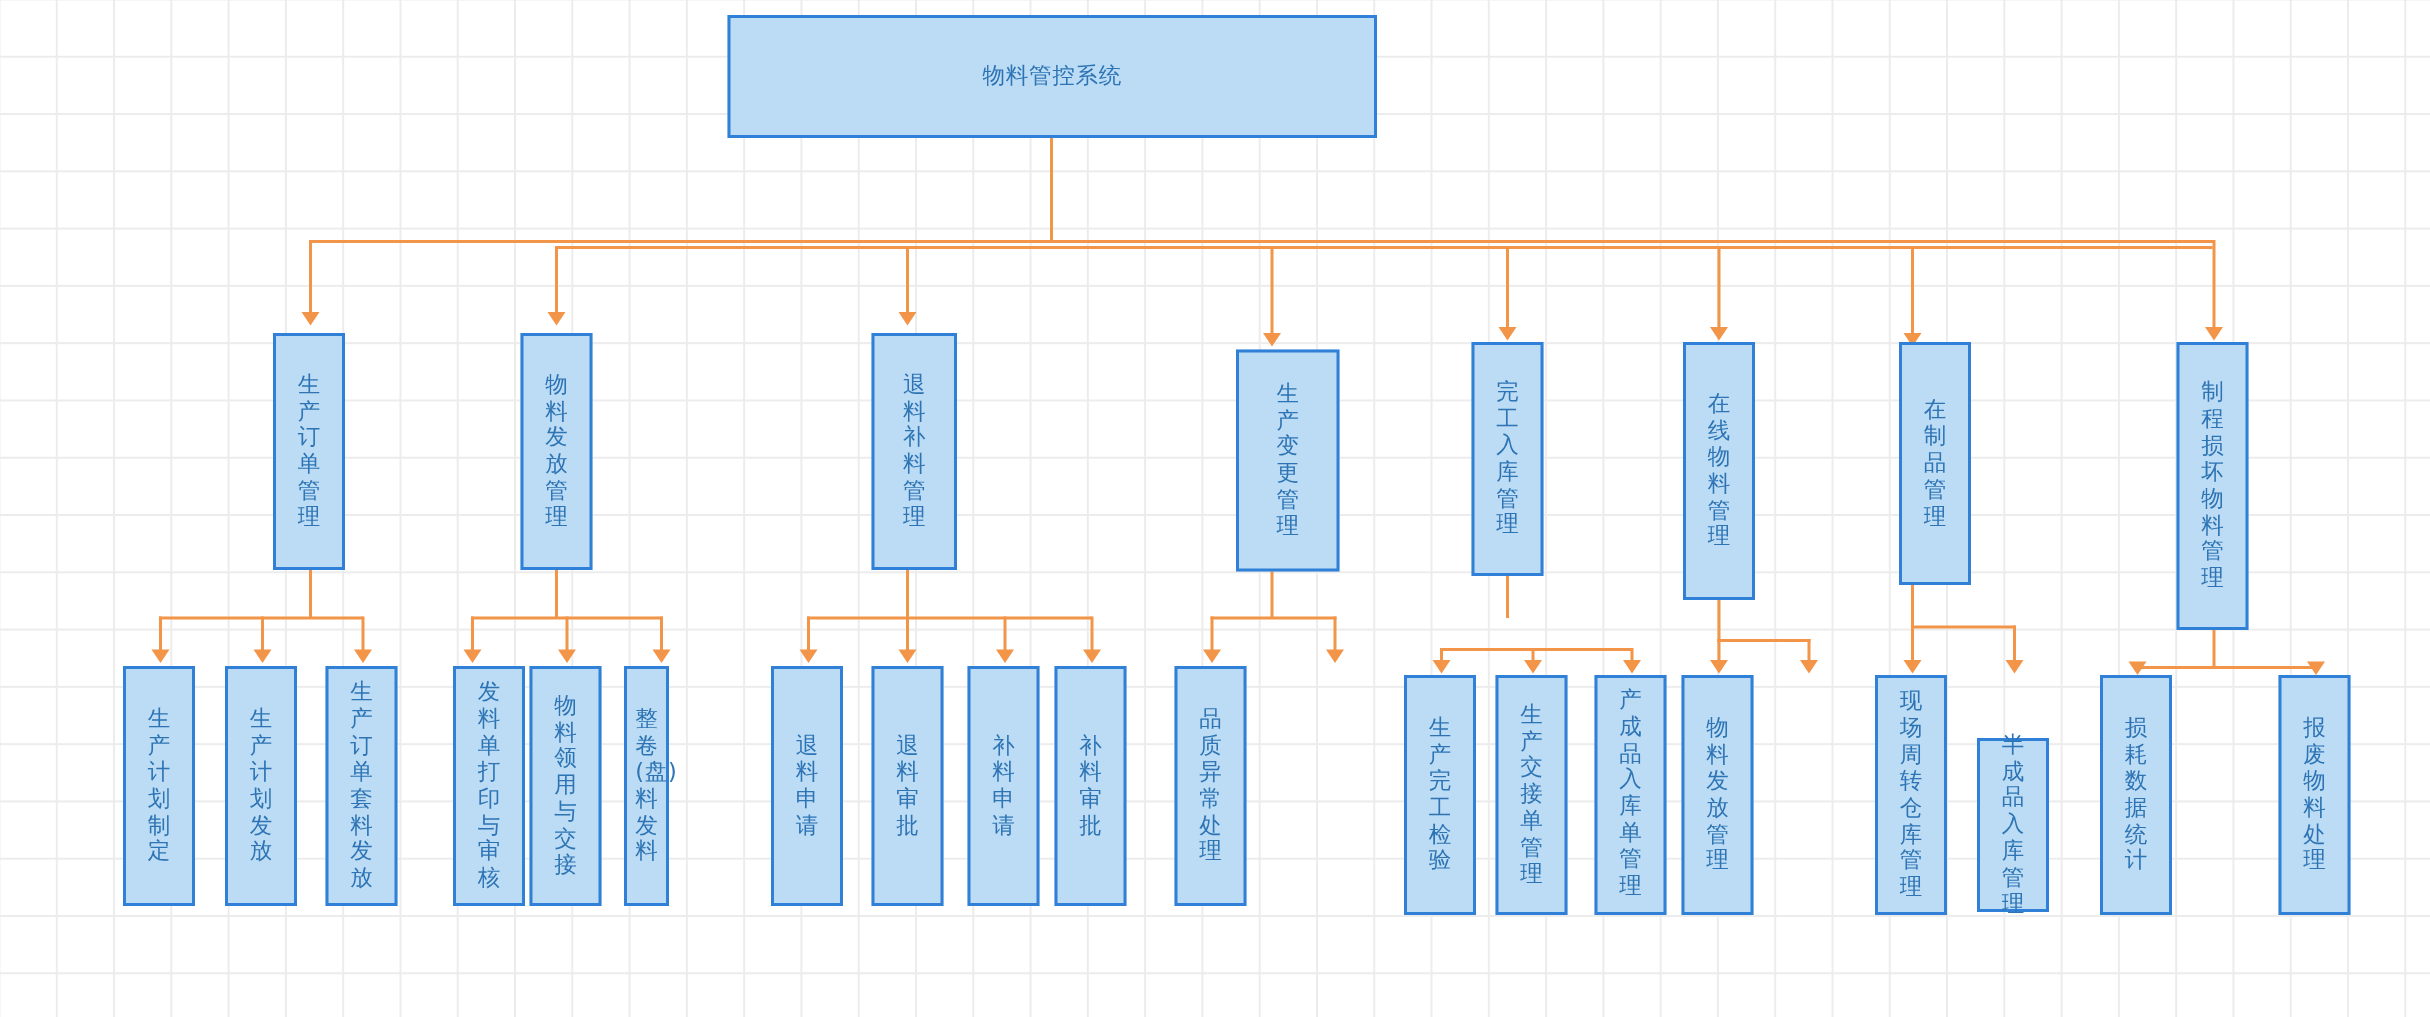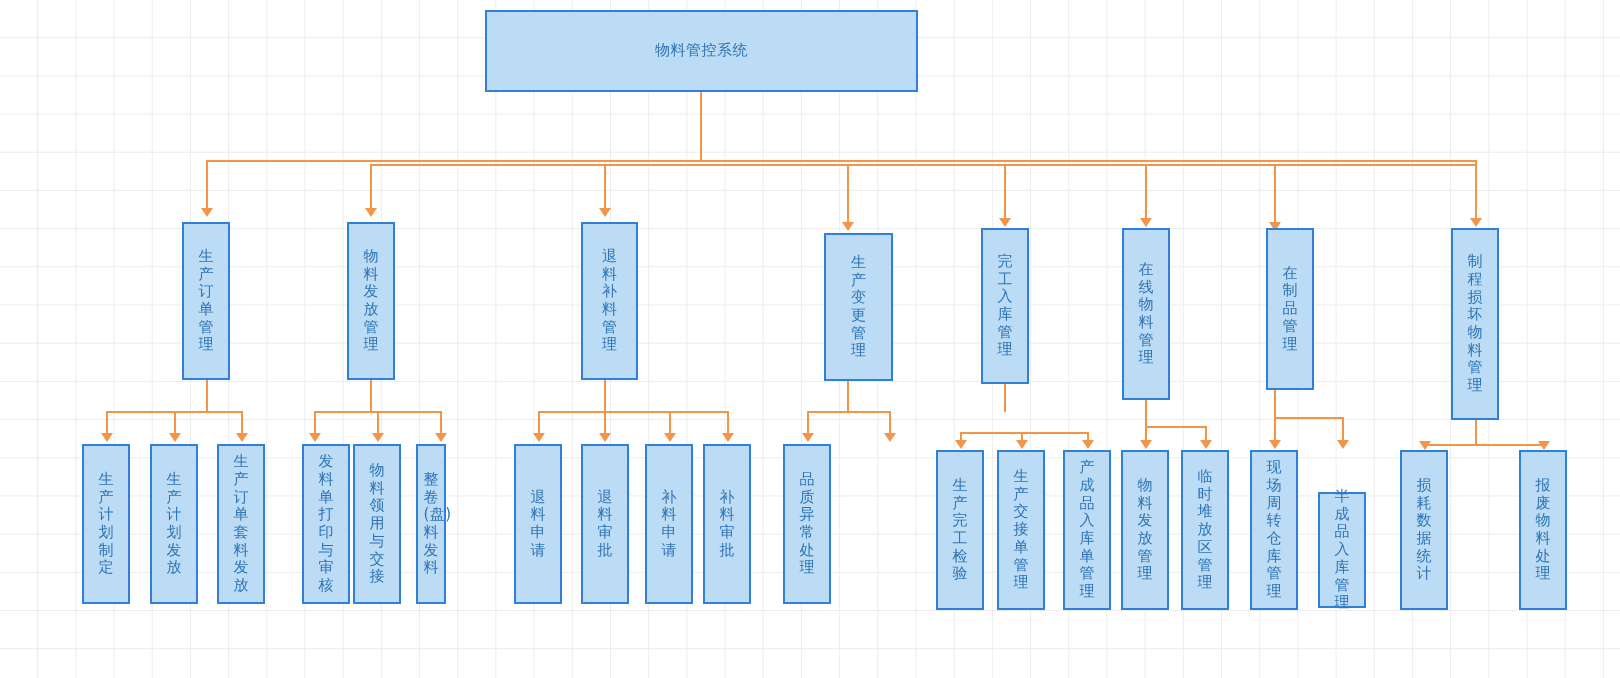--- a/index.html
+++ b/index.html
@@ -259,23 +259,20 @@
     </div>
 
   <div class="node col" style="left:1063px; top:450px; width:48px; height:160px;font-family:Liberation Serif, serif;">
     <span class="label">产成品入库单管理</span>
     </div>
 
   <div class="node col" style="left:1121px; top:450px; width:48px; height:160px;">
     <span class="label">物料发放管理</span>
     </div>
 
-  <div class="node col" style="left:1181px; top:450px; width:48px; height:160px;">
-    <span class="label">临时堆放区管理</span>
-    </div>
 
   <div class="node col" style="left:1250px; top:450px; width:48px; height:160px;">
     <span class="label">现场周转仓库管理</span>
     </div>
 
   <div class="node col" style="left:1318px; top:450px; width:48px; height:116px;margin-top:42px;">
     <span class="label">半成品入库管理</span>
     </div>
 
   <div class="node col" style="left:1400px; top:450px; width:48px; height:160px;">

